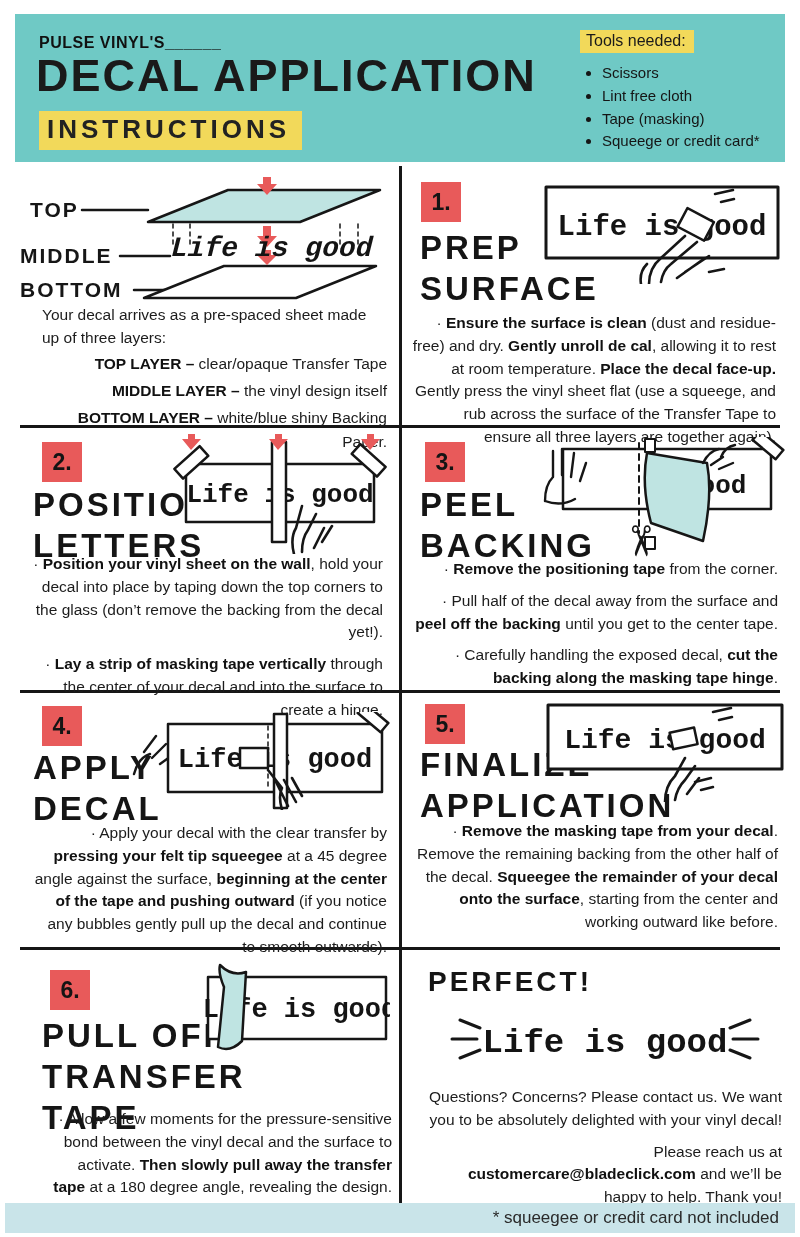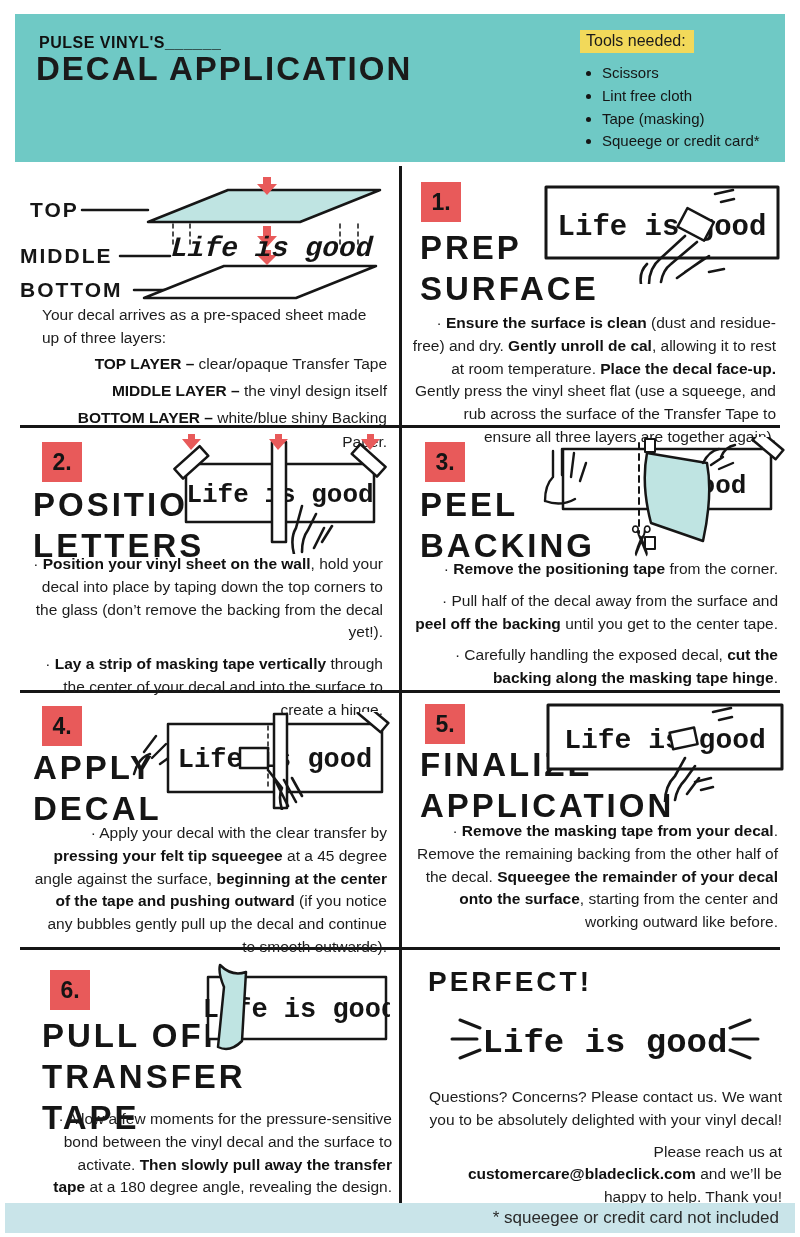--- a/index.html
+++ b/index.html
@@ -8,21 +8,21 @@
   }
   *{box-sizing:border-box;margin:0;padding:0;}
   html,body{background:#fff;}
   .page{
     position:relative;width:800px;height:1237px;background:#fff;overflow:hidden;
     font-family:"Liberation Sans",sans-serif;color:#1d1d1d;
   }
   
   .header{position:absolute;left:15px;top:14px;width:770px;height:148px;background:var(--teal);}
   .brand{position:absolute;left:24px;top:20px;font-size:16px;font-weight:bold;letter-spacing:.5px;color:#111;}
-  .title{position:absolute;left:21px;top:36px;font-size:33px;font-weight:bold;letter-spacing:2px;color:#1a1a1a;white-space:nowrap;}
+  .title{position:absolute;left:21px;top:36px;font-size:45px;font-weight:bold;letter-spacing:2px;color:#1a1a1a;white-space:nowrap;}
   .subtitle{position:absolute;left:24px;top:97px;background:var(--yellow);padding:3px 12px 5px 8px;
     font-size:26px;font-weight:bold;letter-spacing:4px;color:#222;}
   .tools{position:absolute;left:565px;top:16px;width:210px;}
   .tools-title{display:inline-block;background:var(--yellow);padding:2px 8px 3px 6px;font-size:16px;color:#1a1a1a;}
   .tools ul{margin:9px 0 10px 22px;font-size:15px;line-height:1.52;color:#151515;}
   
   .vdiv{position:absolute;left:399px;top:166px;width:3px;height:1037px;background:var(--ink);}
   .hdiv{position:absolute;left:20px;width:760px;height:3px;background:var(--ink);}
   
   .numbox{position:absolute;width:40px;height:40px;background:var(--red);color:#141414;
@@ -47,20 +47,21 @@
     font-size:17px;color:#2a2a2a;text-align:right;line-height:30px;padding-right:16px;}
 </style>
 </head>
 <body>
 
 <div class="page">
 
   <header class="header">
     <div class="brand">PULSE VINYL'S______</div>
     <div class="title">DECAL APPLICATION</div>
+    <div class="subtitle">INSTRUCTIONS</div>
     <div class="tools">
       <span class="tools-title">Tools needed:</span>
       <ul>
           <li>Scissors</li>
           <li>Lint free cloth</li>
           <li>Tape (masking)</li>
           <li>Squeege or credit card*</li>
         </ul>
     </div>
   </header>

